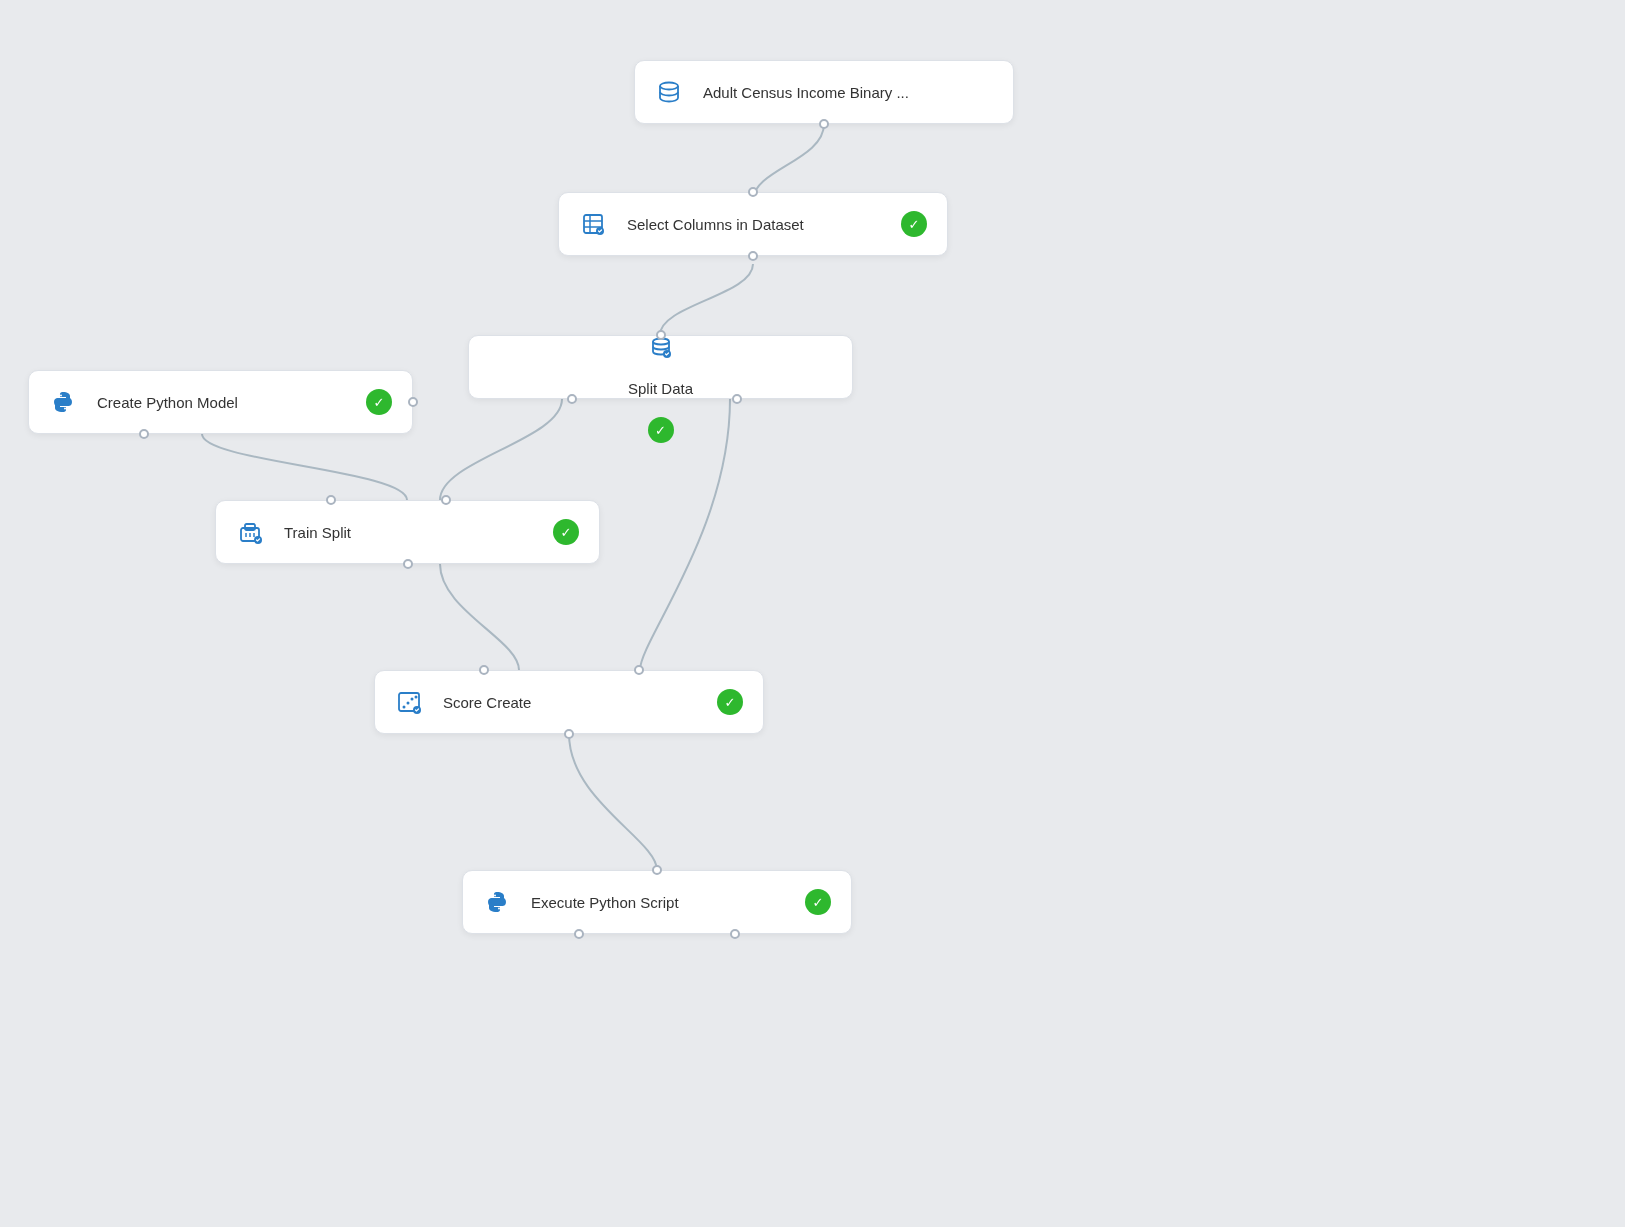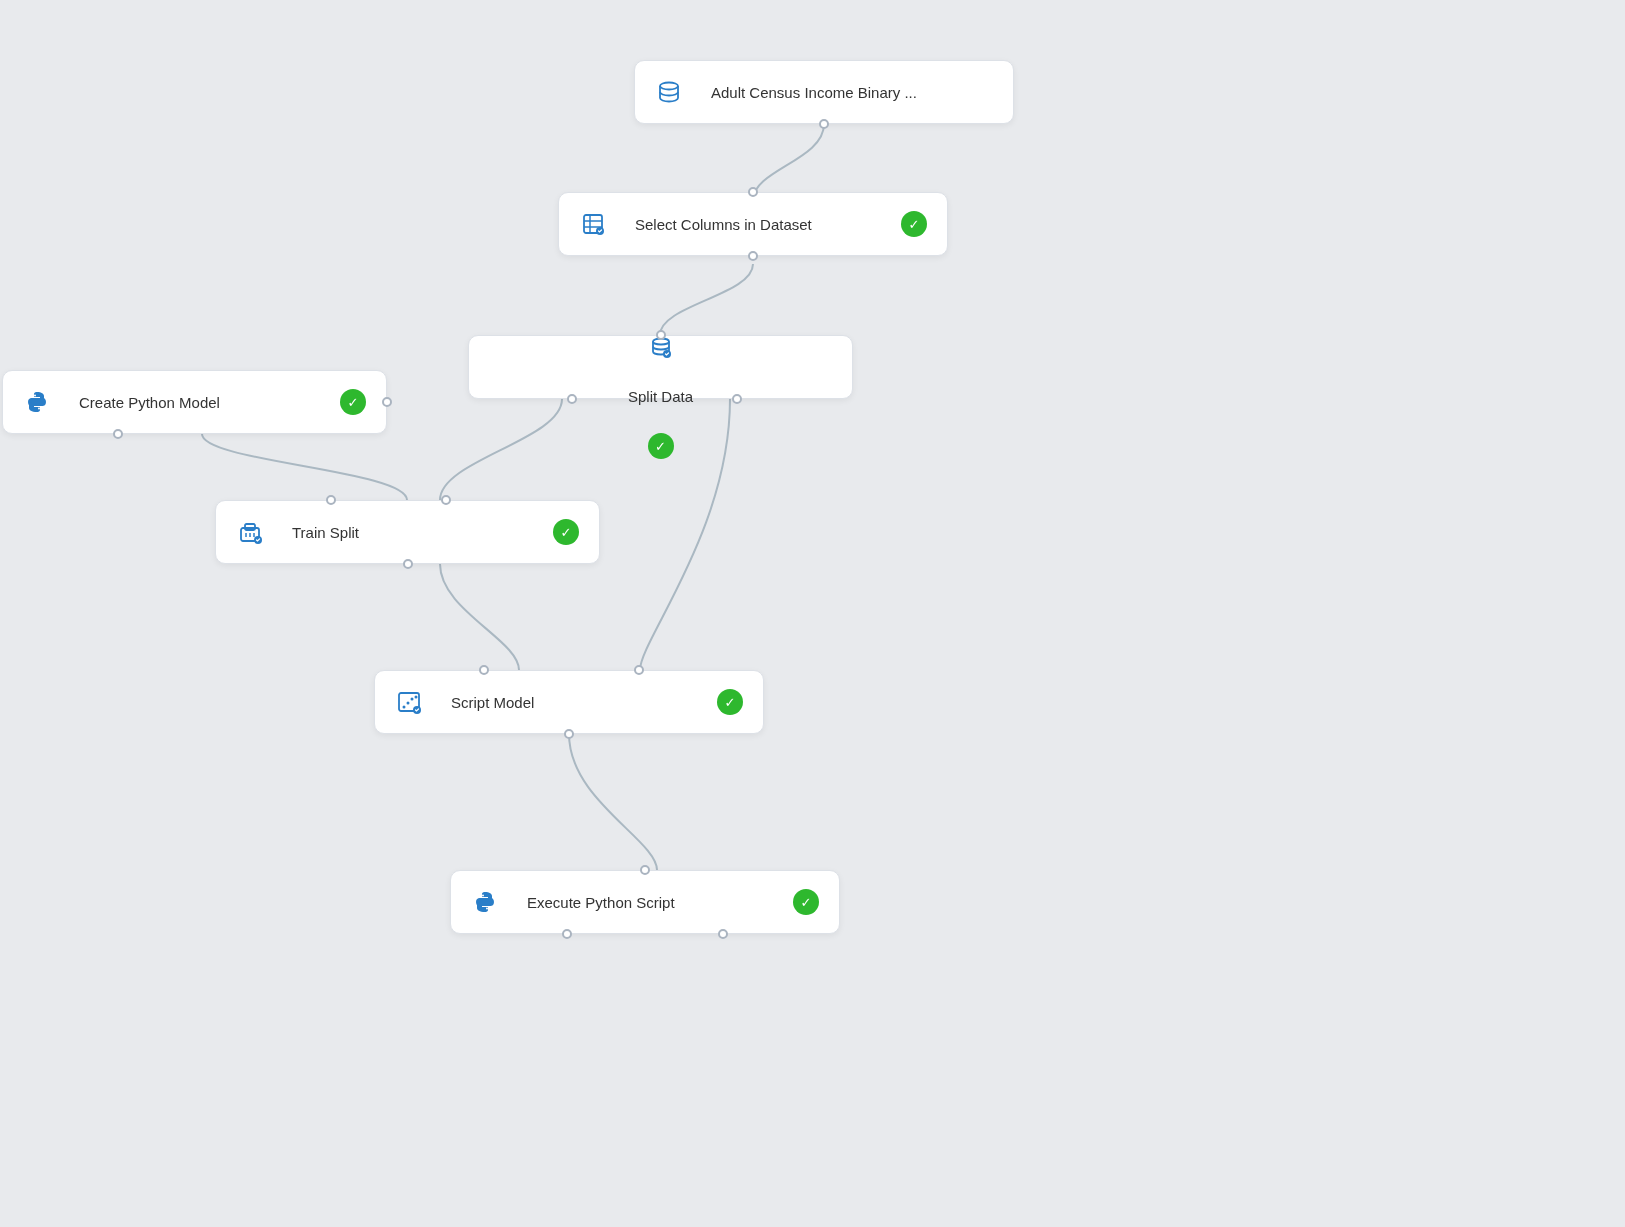--- a/index.html
+++ b/index.html
@@ -21,21 +21,21 @@
     }
 
     .node {
       position: absolute;
       background: #fff;
       border-radius: 10px;
       border: 1px solid #dde1e7;
       display: flex;
       align-items: center;
       padding: 0 20px;
-      gap: 28px;
+      gap: 20px;
       box-shadow: 0 2px 6px rgba(0,0,0,0.06);
       height: 64px;
     }
 
     .node-icon {
       color: #2a7ec8;
       font-size: 22px;
       flex-shrink: 0;
       display: flex;
       align-items: center;
@@ -134,21 +134,21 @@
         <path d="M17.5 19l1 1 2-2" stroke="#fff" stroke-width="1.2" stroke-linecap="round"></path>
       </svg>
     </span>
     <span class="node-label">Select Columns in Dataset</span>
     <div class="node-status">✓</div>
 
     <div class="port" style="top:-6px; left:50%; transform:translateX(-50%);"></div>
     <div class="port" style="bottom:-6px; left:50%; transform:translateX(-50%);"></div>
   </div>
 
-  <div class="node" style="left:2px; top:370px; width:385px;">
+  <div class="node" style="left:28px; top:370px; width:385px;">
     <span class="node-icon">
       <svg width="24" height="24" viewBox="0 0 24 24" fill="none">
         <path d="M12 2C8.5 2 9 4.5 9 4.5V7h6v1H6.5C5 8 3 9 3 12s2 4.5 3.5 4.5H7v-2.5S6.8 12 8 12h8c1.5 0 3-1 3-3V6c0-2-2.5-4-7-4z" fill="#2a7ec8"></path>
         <circle cx="10" cy="5.5" r="1" fill="white"></circle>
         <path d="M12 22c3.5 0 3-2.5 3-2.5V17H9v-1h8.5c1.5 0 3.5-1 3.5-4s-2-4.5-3.5-4.5H16v2.5s.2 2-1 2H7c-1.5 0-3 1-3 3v3c0 2 2.5 4 8 4z" fill="#2a7ec8"></path>
         <circle cx="14" cy="18.5" r="1" fill="white"></circle>
       </svg>
     </span>
     <span class="node-label">Create Python Model</span>
     <div class="node-status">✓</div>
@@ -200,29 +200,29 @@
       <svg width="24" height="24" viewBox="0 0 24 24" fill="none">
         <rect x="2" y="3" width="20" height="18" rx="2" stroke="#2a7ec8" stroke-width="1.8"></rect>
         <circle cx="7" cy="17" r="1.5" fill="#2a7ec8"></circle>
         <circle cx="11" cy="13" r="1.5" fill="#2a7ec8"></circle>
         <circle cx="15" cy="9" r="1.5" fill="#2a7ec8"></circle>
         <circle cx="19" cy="7" r="1.5" fill="#2a7ec8"></circle>
         <circle cx="20" cy="20" r="4" fill="#2a7ec8"></circle>
         <path d="M18.5 20l1 1 2-2" stroke="#fff" stroke-width="1.2" stroke-linecap="round"></path>
       </svg>
     </span>
-    <span class="node-label">Script Model</span>
+    <span class="node-label">Score Create</span>
     <div class="node-status">✓</div>
 
     <div class="port" style="top:-6px; left:28%; transform:translateX(-50%);"></div>
     <div class="port" style="top:-6px; left:68%; transform:translateX(-50%);"></div>
     <div class="port" style="bottom:-6px; left:50%; transform:translateX(-50%);"></div>
   </div>
 
-  <div class="node" style="left:450px; top:870px; width:390px;">
+  <div class="node" style="left:462px; top:870px; width:390px;">
     <span class="node-icon">
       <svg width="24" height="24" viewBox="0 0 24 24" fill="none">
         <path d="M12 2C8.5 2 9 4.5 9 4.5V7h6v1H6.5C5 8 3 9 3 12s2 4.5 3.5 4.5H7v-2.5S6.8 12 8 12h8c1.5 0 3-1 3-3V6c0-2-2.5-4-7-4z" fill="#2a7ec8"></path>
         <circle cx="10" cy="5.5" r="1" fill="white"></circle>
         <path d="M12 22c3.5 0 3-2.5 3-2.5V17H9v-1h8.5c1.5 0 3.5-1 3.5-4s-2-4.5-3.5-4.5H16v2.5s.2 2-1 2H7c-1.5 0-3 1-3 3v3c0 2 2.5 4 8 4z" fill="#2a7ec8"></path>
         <circle cx="14" cy="18.5" r="1" fill="white"></circle>
       </svg>
     </span>
     <span class="node-label">Execute Python Script</span>
     <div class="node-status">✓</div>

